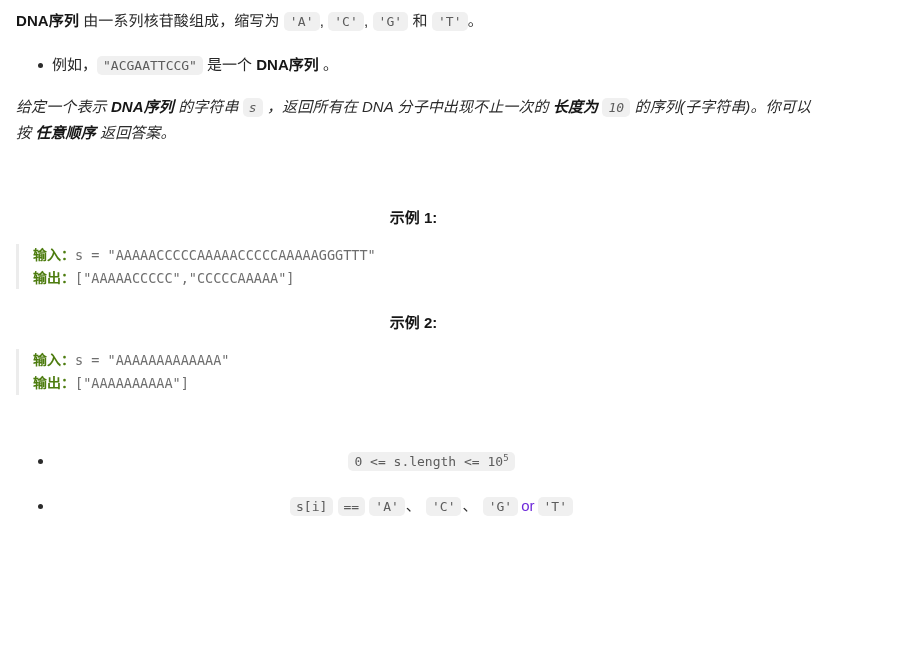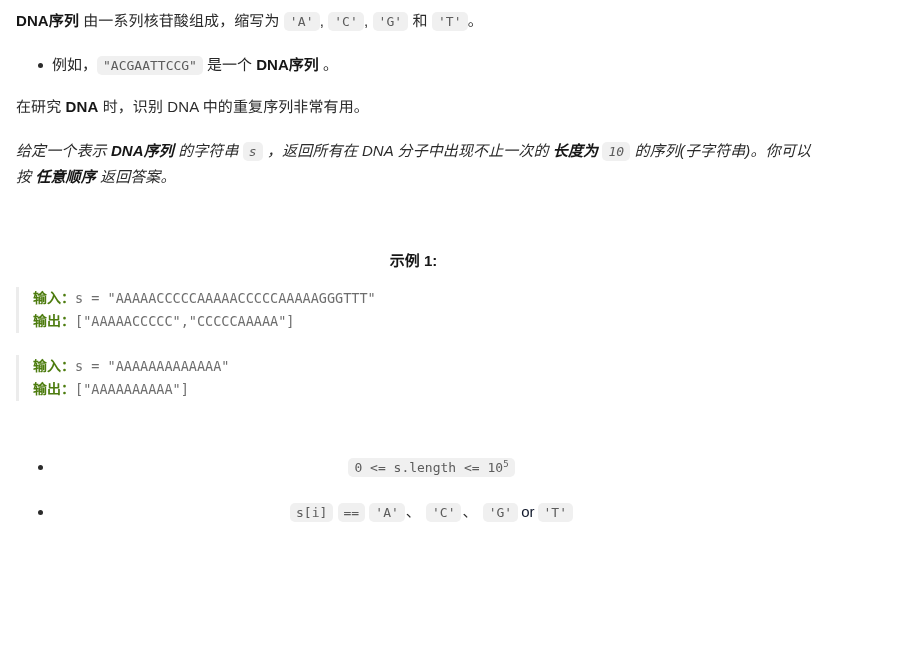--- a/index.html
+++ b/index.html
@@ -116,48 +116,46 @@
     content: "";
     position: absolute;
     left: 0;
     top: 12px;
     width: 5px;
     height: 5px;
     border-radius: 50%;
     background: #2b2b2b;
   }
   .sep-inline { color: #2b2b2b; padding: 0 1px; }
-  .plain-or { color: #0f172a; padding: 0 3px; }
+  .plain-or { color: #6d28d9; padding: 0 3px; }
 </style>
 </head>
 <body>
 
 <div class="doc">
 
   <p class="para">
     <strong>DNA序列</strong><span> 由一系列核苷酸组成，缩写为 </span><code class="ic">'A'</code><span>, </span><code class="ic">'C'</code><span>, </span><code class="ic">'G'</code><span> 和 </span><code class="ic">'T'</code><span>。</span>
   </p>
 
   <ul class="bullets">
     <li><span>例如，</span><code class="ic">"ACGAATTCCG"</code><span> 是一个 </span><strong>DNA序列</strong><span> 。</span></li>
   </ul>
 
-  <p class="para">
-    <span>在研究 </span><strong>DNA</strong><span> 时，识别 DNA 中的重复序列非常有用。</span>
-  </p>
 
   <p class="para tight">
     <span>给定一个表示 </span><strong>DNA序列</strong><span> 的字符串 </span><code class="ic">s</code><span> ，返回所有在 DNA 分子中出现不止一次的 </span><strong>长度为</strong> <code class="ic">10</code><span> 的序列(子字符串)。你可以按 </span><strong>任意顺序</strong><span> 返回答案。</span>
   </p>
 
   <div class="spacer-lg"></div>
 
   <h3 class="section">示例 1:</h3>
   <pre class="example"><span class="ex-line"><span class="lbl">输入：</span><span>s = "AAAAACCCCCAAAAACCCCCAAAAAGGGTTT"</span></span><span class="ex-line"><span class="lbl">输出：</span><span>["AAAAACCCCC","CCCCCAAAAA"]</span></span></pre>
 
+  <h3 class="section">示例 2:</h3>
   <pre class="example"><span class="ex-line"><span class="lbl">输入：</span><span>s = "AAAAAAAAAAAAA"</span></span><span class="ex-line"><span class="lbl">输出：</span><span>["AAAAAAAAAA"]</span></span></pre>
 
   <div class="spacer-md"></div>
 
 
   <ul class="hints">
     <li><code class="ic"><span>0 &lt;= s.length &lt;= 10</span><sup>5</sup></code></li>
     <li><code class="ic">s[i]</code> <code class="ic">==</code> <code class="ic">'A'</code><span class="sep-inline">、</span> <code class="ic">'C'</code><span class="sep-inline">、</span> <code class="ic">'G'</code><span class="plain-or">or</span><code class="ic">'T'</code></li>
   </ul>
 

